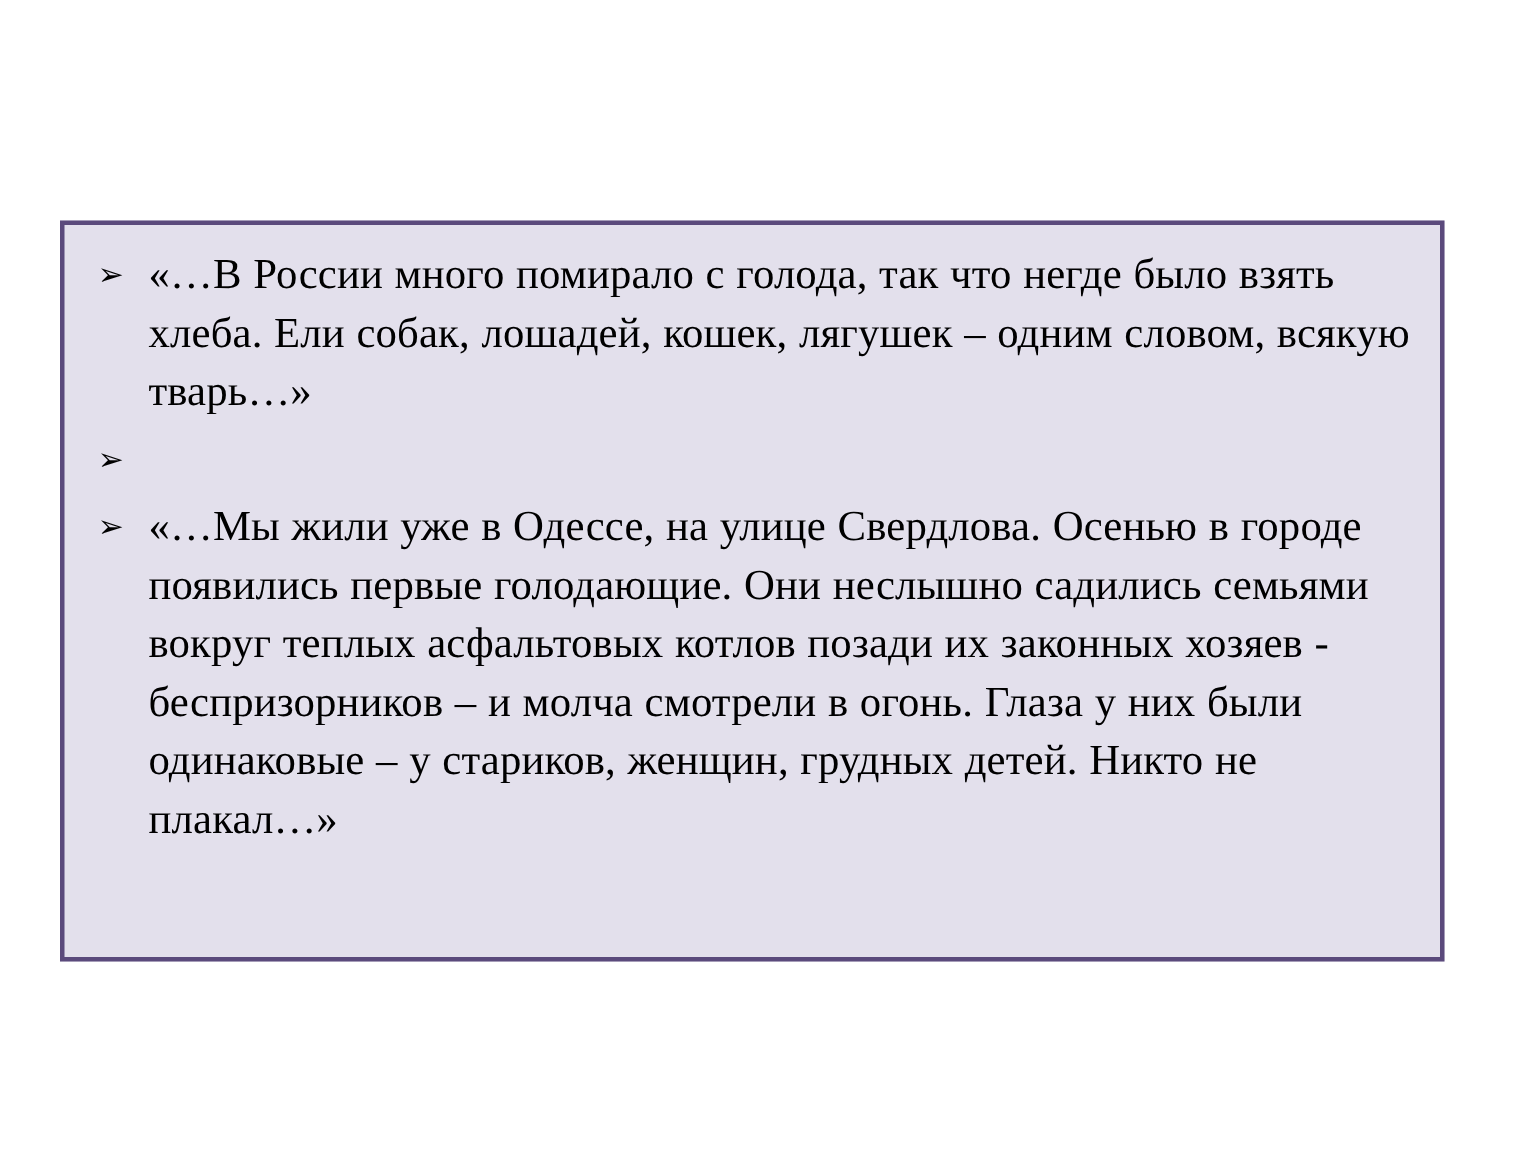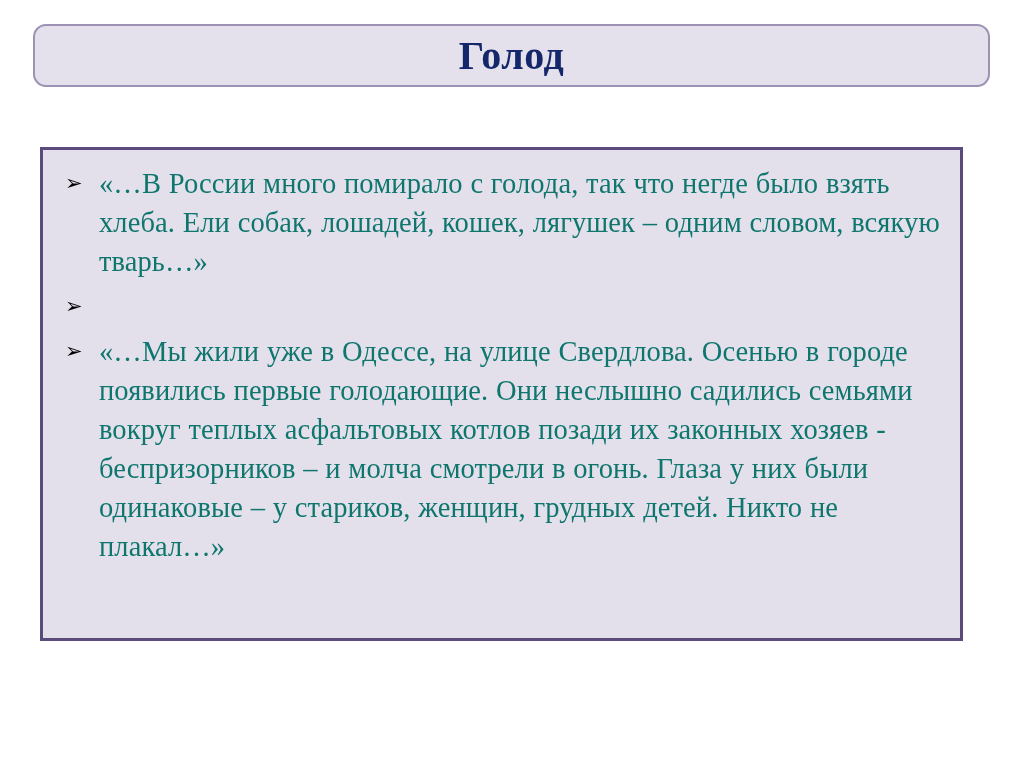--- a/index.html
+++ b/index.html
@@ -88,42 +88,39 @@
     padding-left: 10px;
     box-sizing: border-box;
     user-select: none;
   }
 
   .bullet-text {
     flex: 1 1 auto;
     font-family: "Liberation Serif", "DejaVu Serif", serif;
     font-size: 28.5px;
     line-height: 39px;
-    color: #0f766e;
+    color: #000000;
     text-align: left;
     letter-spacing: 0.1px;
     word-spacing: 0.5px;
   }
 
   .bullet-item.empty .bullet-text {
     min-height: 39px;
   }
 
   .bullet-item.gap-after {
     margin-bottom: 6px;
   }
 </style>
 </head>
 <body>
 
 <div class="slide">
 
-  <div class="title-box">
-    <div class="title-text">Голод</div>
-  </div>
 
   <div class="content-box">
     <ul class="bullet-list">
 
       <li class="bullet-item gap-after">
         <span class="bullet-marker">➢</span>
         <span class="bullet-text">«…В России много помирало с голода, так что негде было взять хлеба. Ели собак, лошадей, кошек, лягушек – одним словом, всякую тварь…»</span>
       </li>
 
       <li class="bullet-item empty gap-after">

